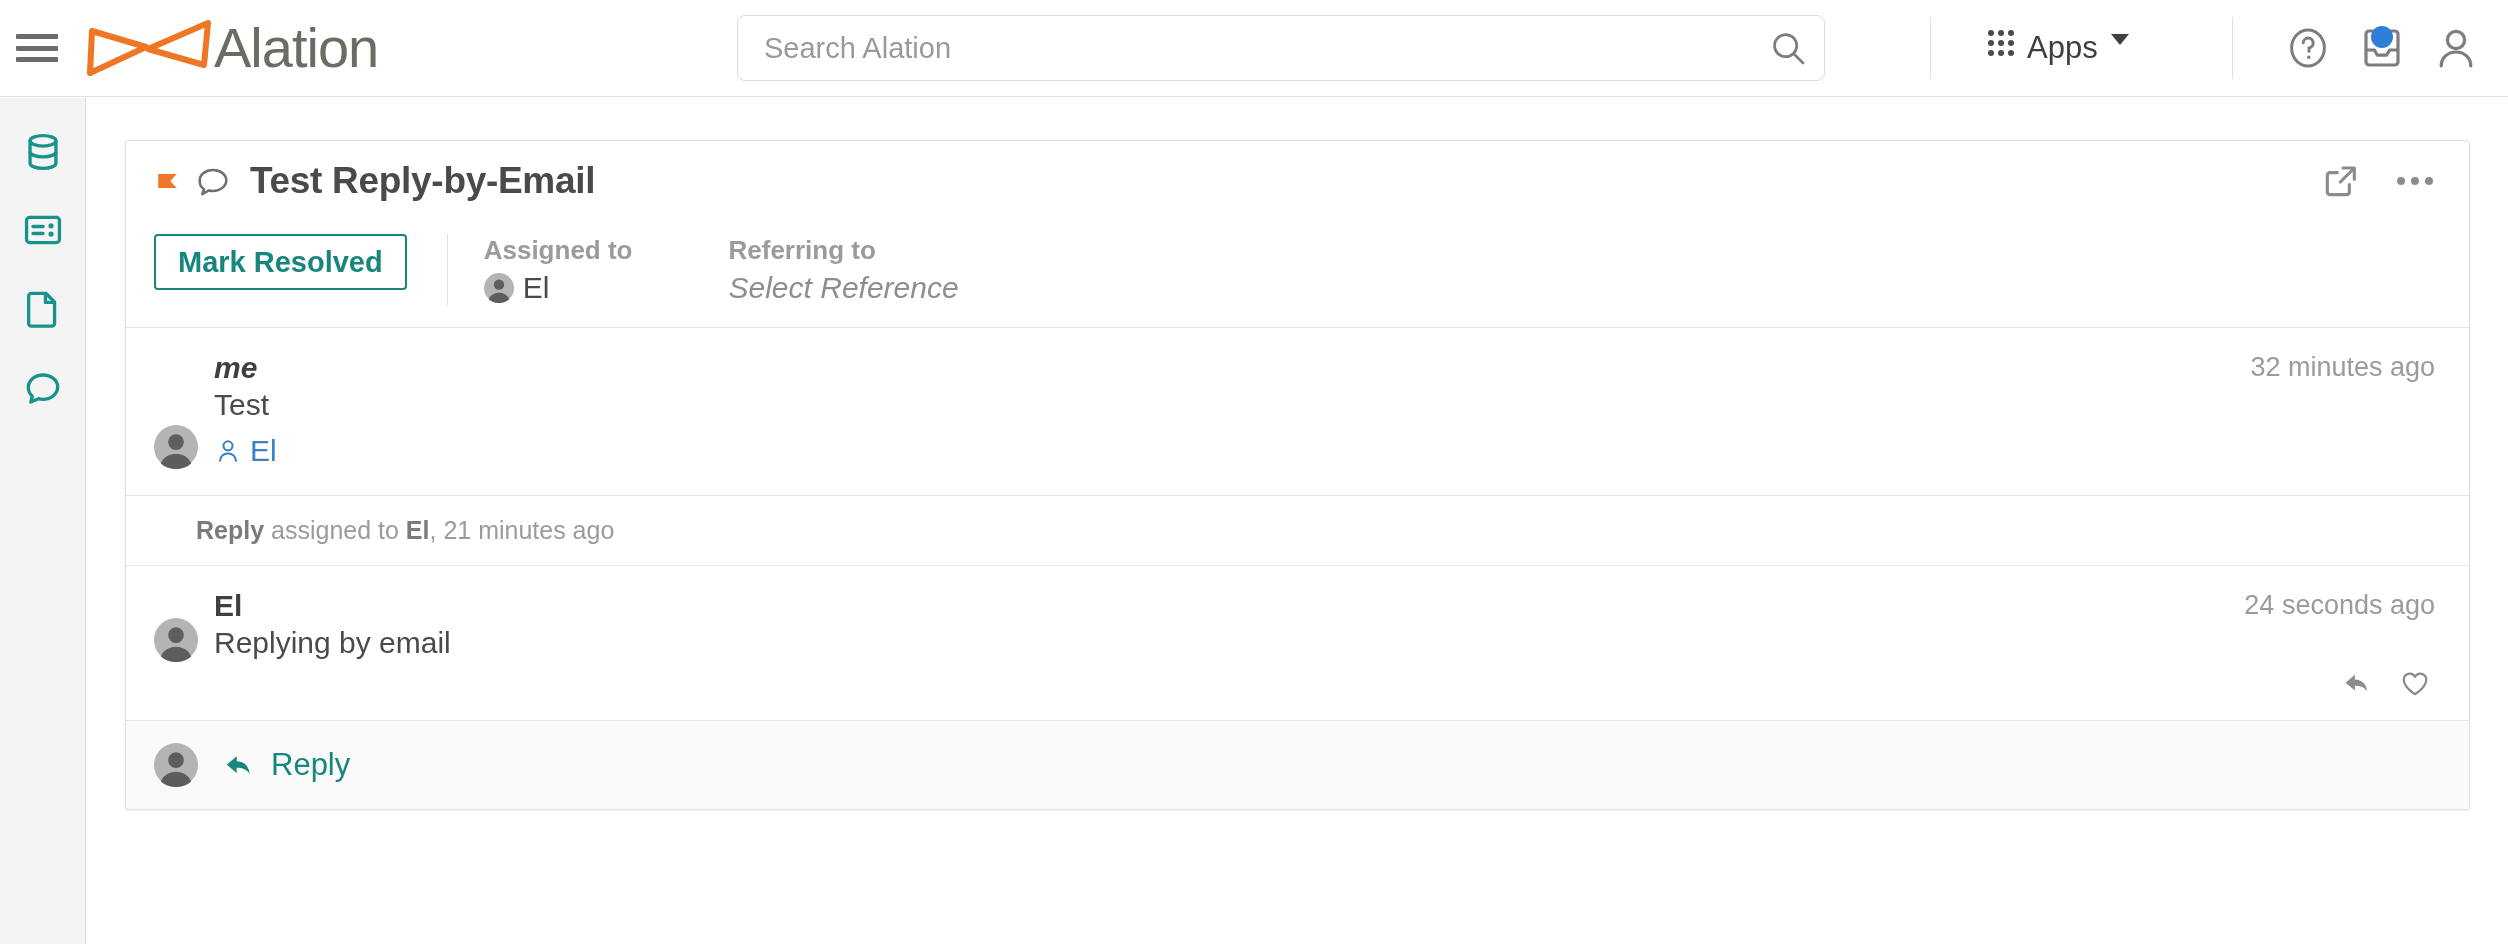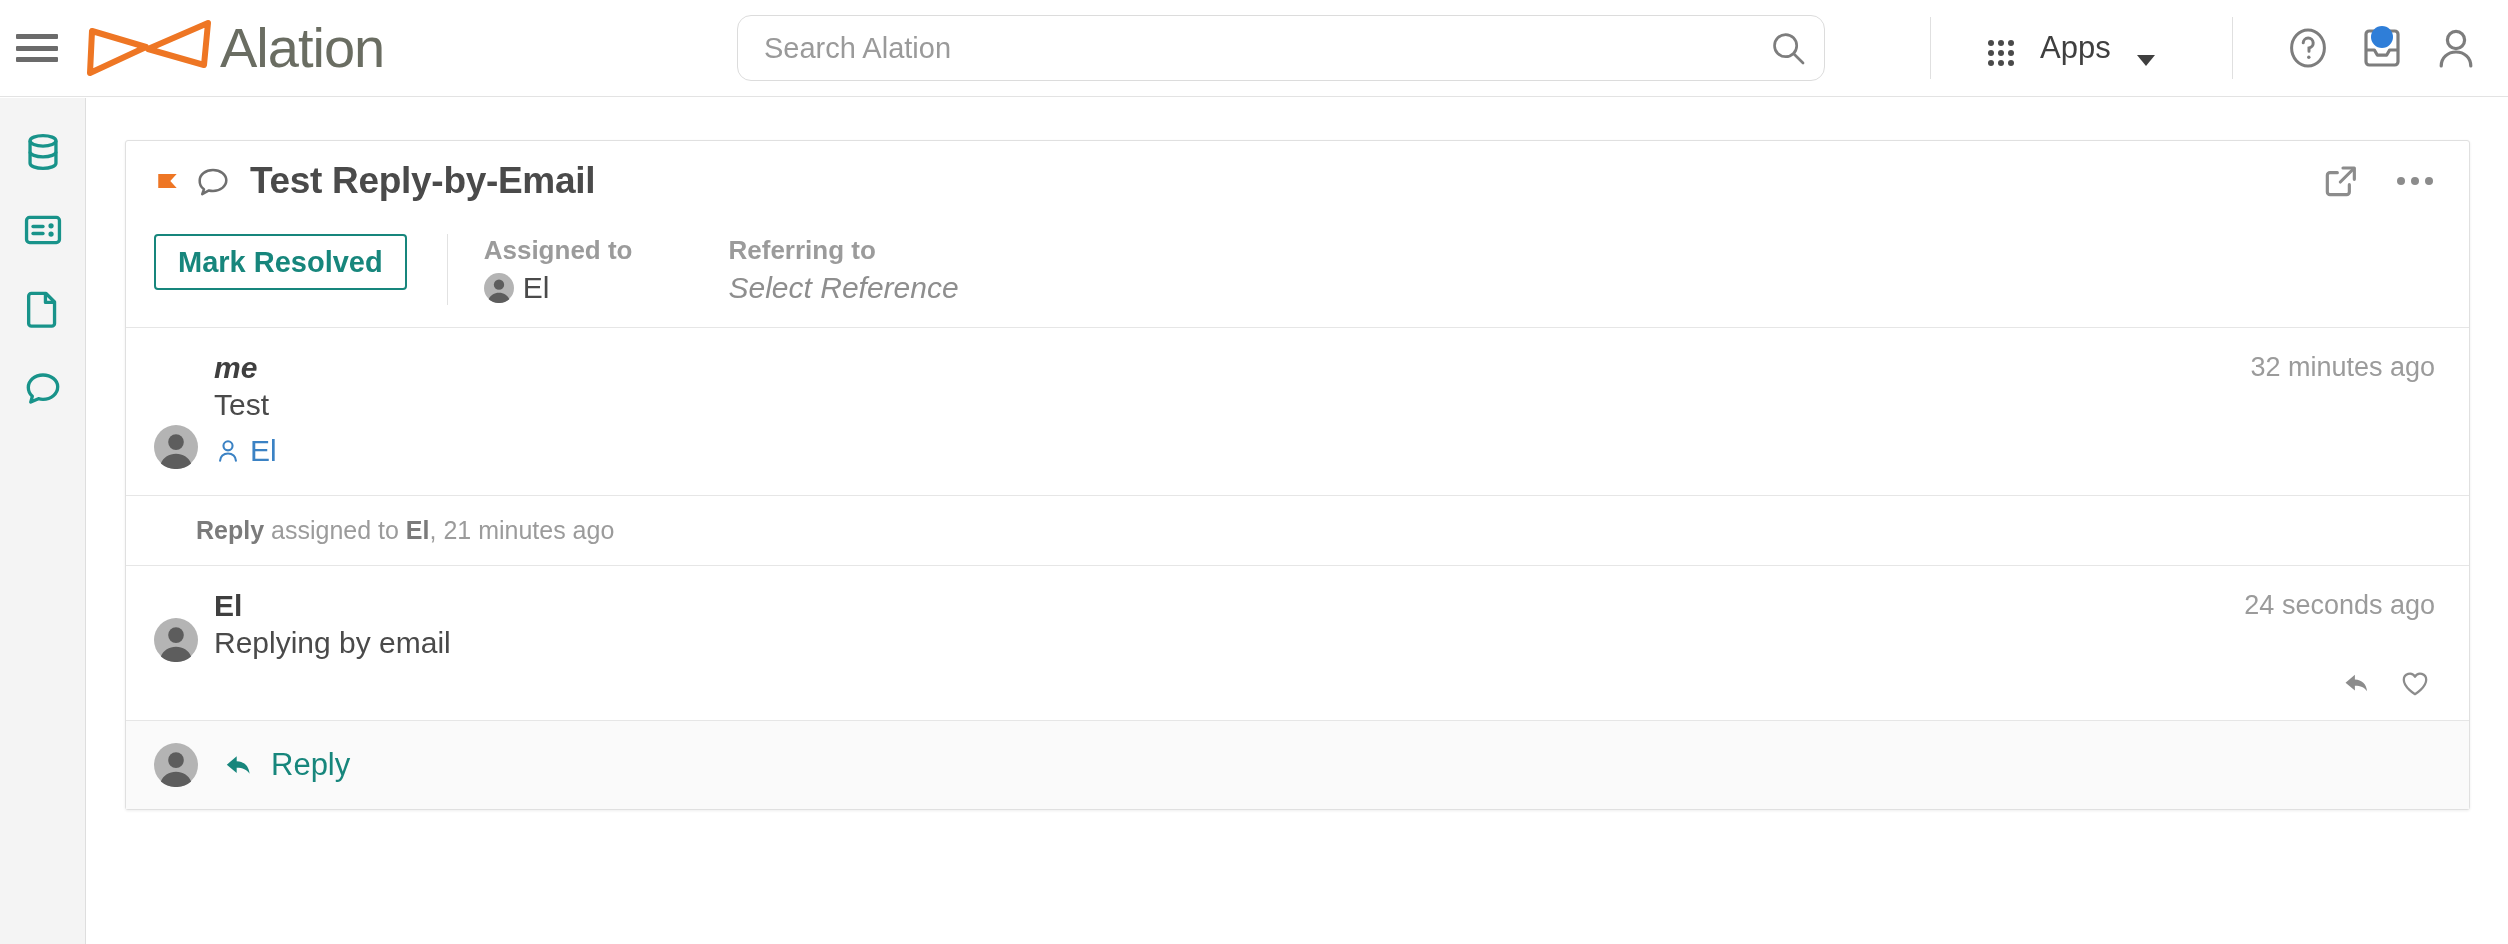--- a/index.html
+++ b/index.html
@@ -24,42 +24,42 @@
     width: 42px; height: 34px; cursor: pointer;
     display: flex; flex-direction: column; justify-content: space-between;
     padding: 3px 0;
   }
   .hamburger span { display: block; height: 5px; width: 42px; background: #6b6b6b; border-radius: 1px; }
 
   .brand { position: absolute; left: 86px; top: 50%; transform: translateY(-50%); display: flex; align-items: center; }
   .brand-mark { width: 128px; height: 62px; }
   .brand-name {
     font-size: 56px; color: #6a6d62; letter-spacing: -1px;
-    margin-left: 6px; font-weight: 400; line-height: 1;
+    font-weight: 400; line-height: 1;
   }
 
   .searchbox {
     position: absolute; left: 737px; top: 50%; transform: translateY(-50%);
     width: 1088px; height: 66px;
-    border: 1px solid #dcdcdc; border-radius: 14px; background: #fff;
+    border: 1px solid #dcdcdc; border-radius: 8px; background: #fff;
     display: flex; align-items: center;
   }
   .searchbox .search-input {
     flex: 1; border: 0; outline: 0; background: transparent;
     font-family: "Liberation Sans", sans-serif;
     font-size: 29px; color: #3d3d3d; padding: 0 26px;
   }
   .searchbox .search-input::placeholder { color: #9a9a9a; }
   .search-icon-btn { width: 72px; height: 100%; display: flex; align-items: center; justify-content: center; cursor: pointer; }
 
   .divider-v { width: 1px; height: 62px; background: #e0e0e0; position: absolute; top: 50%; transform: translateY(-50%); }
 
   .apps-menu {
     position: absolute; left: 1988px; top: 50%; transform: translateY(-50%);
-    display: flex; align-items: flex-end; gap: 26px; cursor: pointer;
+    display: flex; align-items: flex-start; gap: 13px; cursor: pointer;
   }
   .dots-grid { display: grid; grid-template-columns: repeat(3, 6px); grid-template-rows: repeat(3, 6px); gap: 4px; }
   .dots-grid i { display: block; width: 6px; height: 6px; background: #4a4a4a; border-radius: 50%; }
   .apps-label { font-size: 31px; color: #3f3f3f; }
   .caret-down {
     width: 0; height: 0; border-left: 9px solid transparent; border-right: 9px solid transparent;
     border-top: 11px solid #3f3f3f; margin-top: 4px;
   }
 
   .right-icons { position: absolute; right: 28px; top: 50%; transform: translateY(-50%); display: flex; align-items: center; gap: 26px; }

